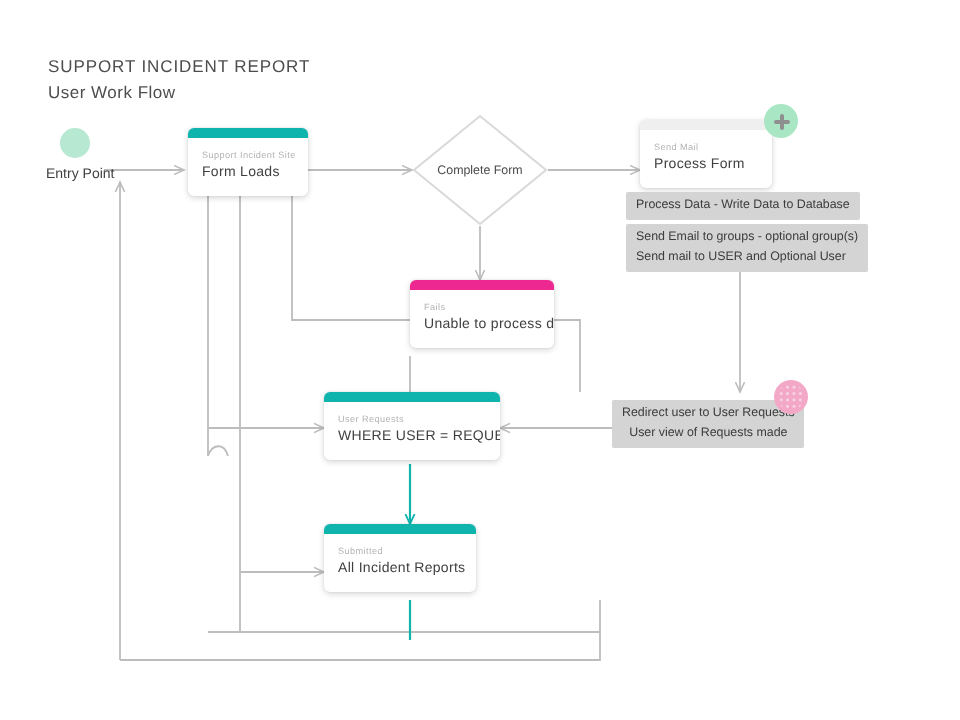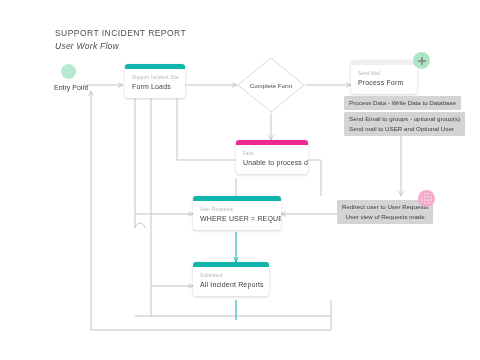--- a/index.html
+++ b/index.html
@@ -6,31 +6,31 @@
     margin: 0; padding: 0;
     background: #ffffff;
   }
   body {
     width: 480px; height: 360px;
     position: relative;
     overflow: hidden;
     font-family: "Liberation Sans", sans-serif;
     color: #4a4a4a;
   }
-  #canvas { position: absolute; inset: 0; margin-left: 31px; }
+  #canvas { position: absolute; inset: 0; }
   svg.wires { position: absolute; left: 0; top: 0; width: 480px; height: 360px; }
 
   .title-block { position: absolute; left: 24px; top: 28px; }
   .title-main {
     font-size: 8.5px; letter-spacing: 0.45px; color: #4d4d4d;
     white-space: nowrap;
   }
   .title-sub {
     font-size: 8.5px; letter-spacing: 0.25px; color: #4d4d4d;
-    margin-top: 3px; white-space: nowrap; font-style: italic;
+    margin-top: 3px; white-space: nowrap;
   }
 
   
   .node {
     position: absolute;
     background: #ffffff;
     border-radius: 3px;
     box-shadow: 0 1px 3px rgba(0,0,0,0.16), 0 0 1px rgba(0,0,0,0.10);
     overflow: hidden;
   }

